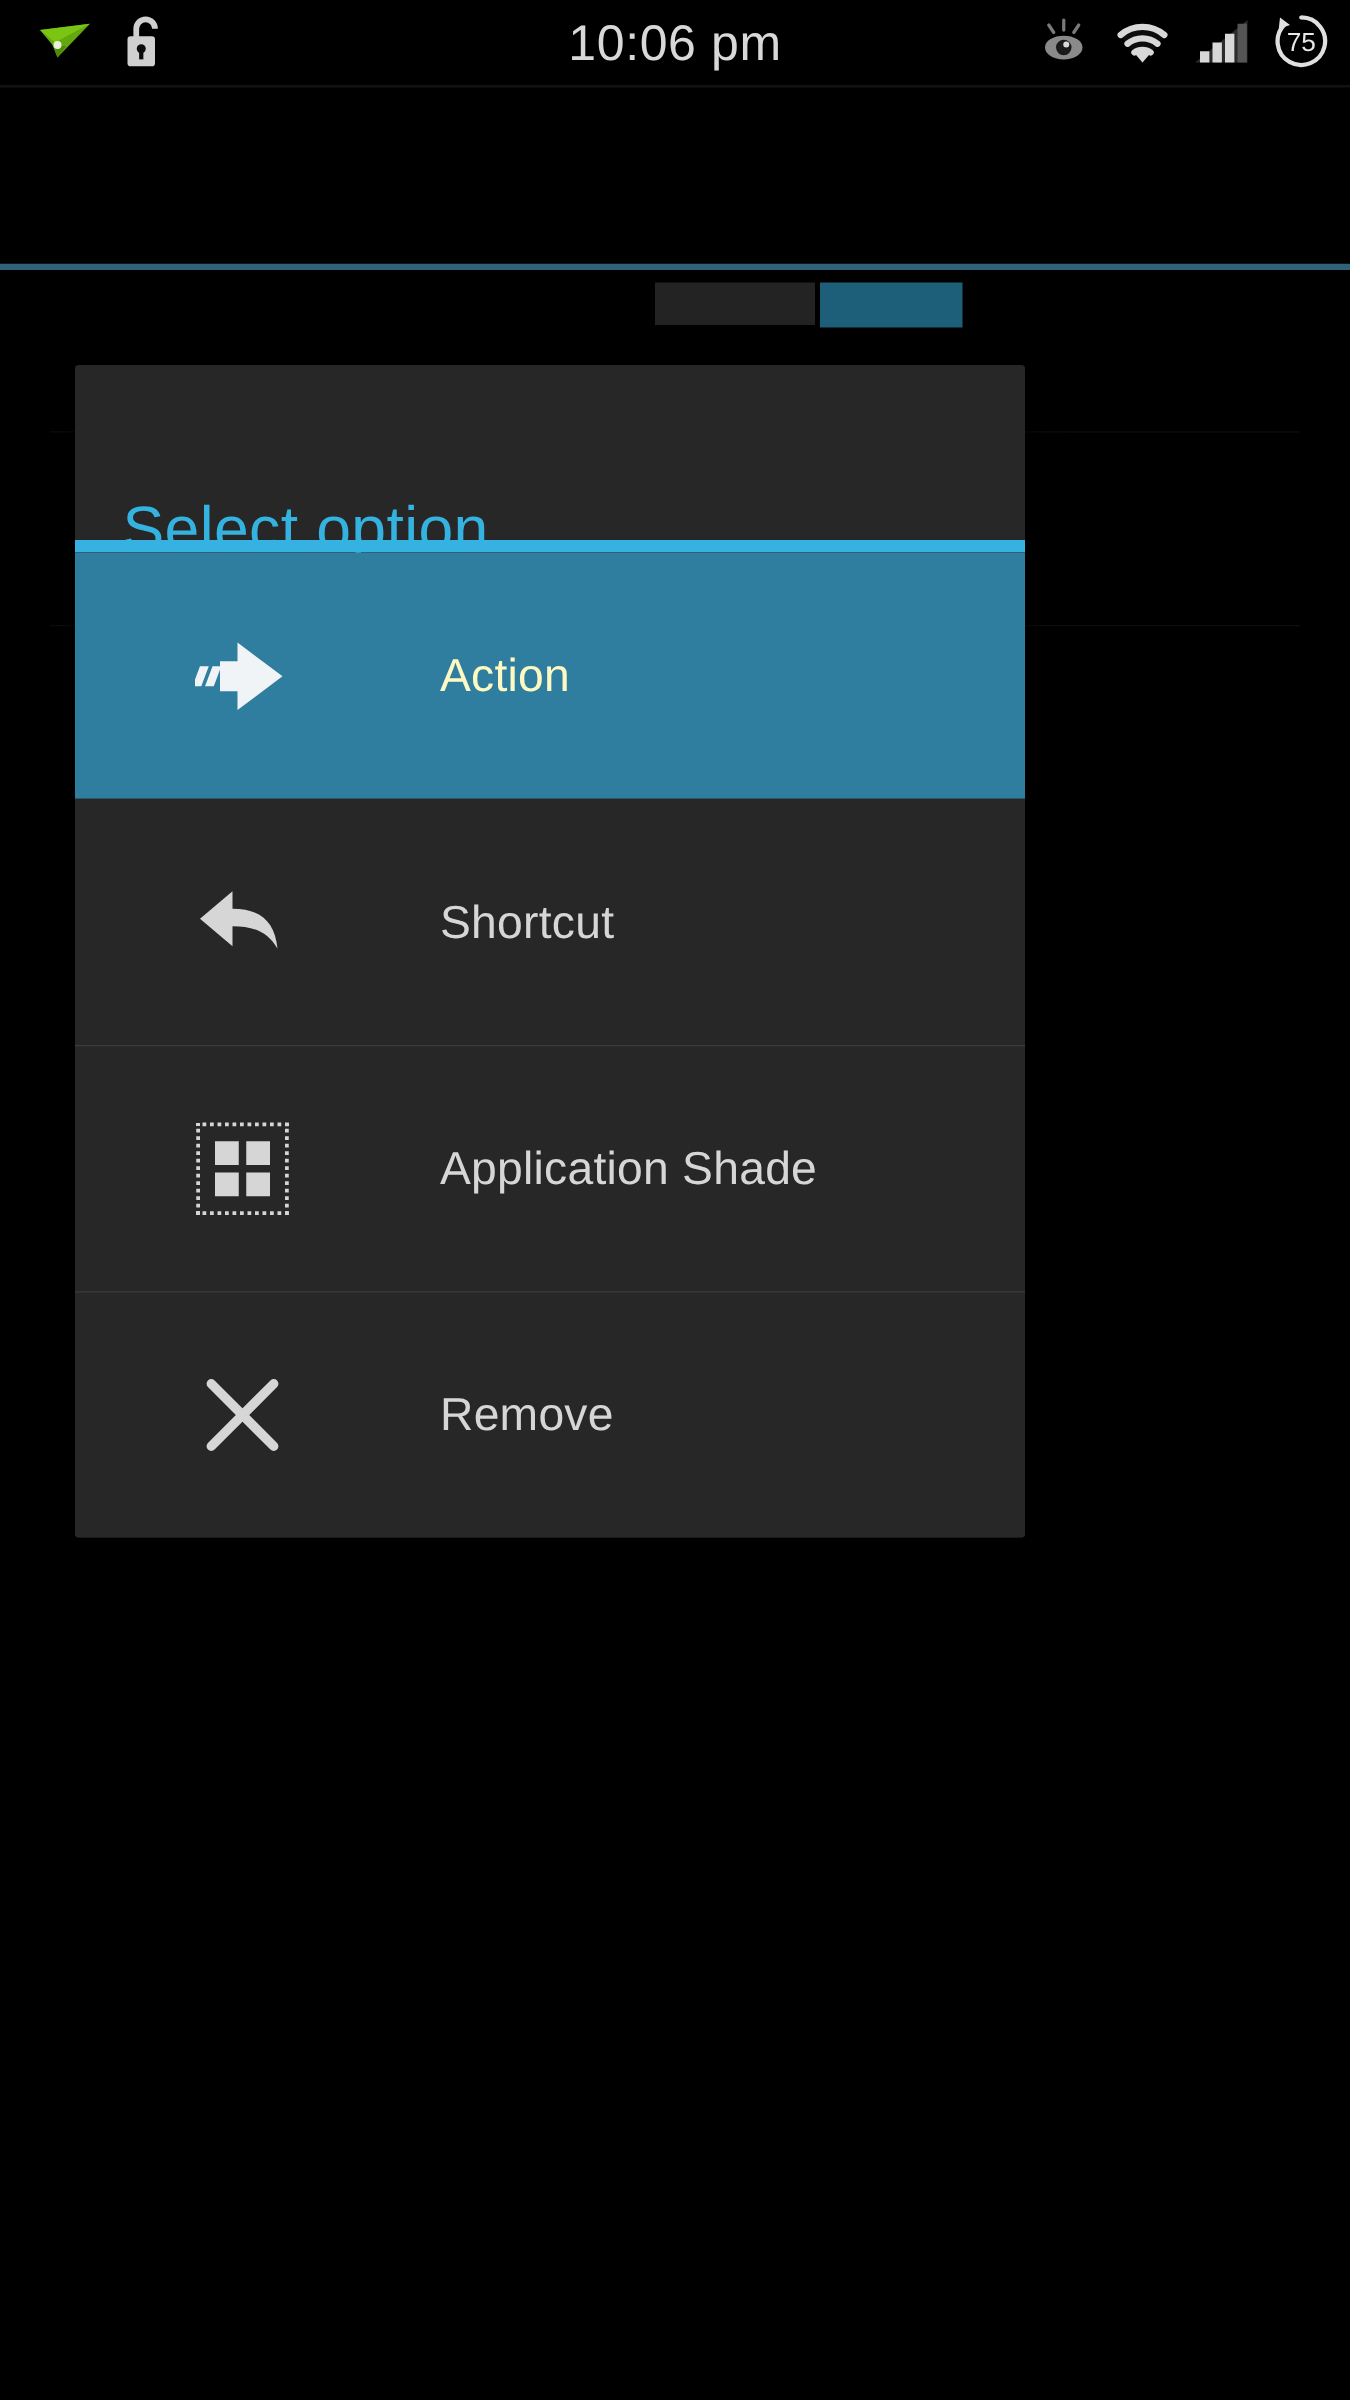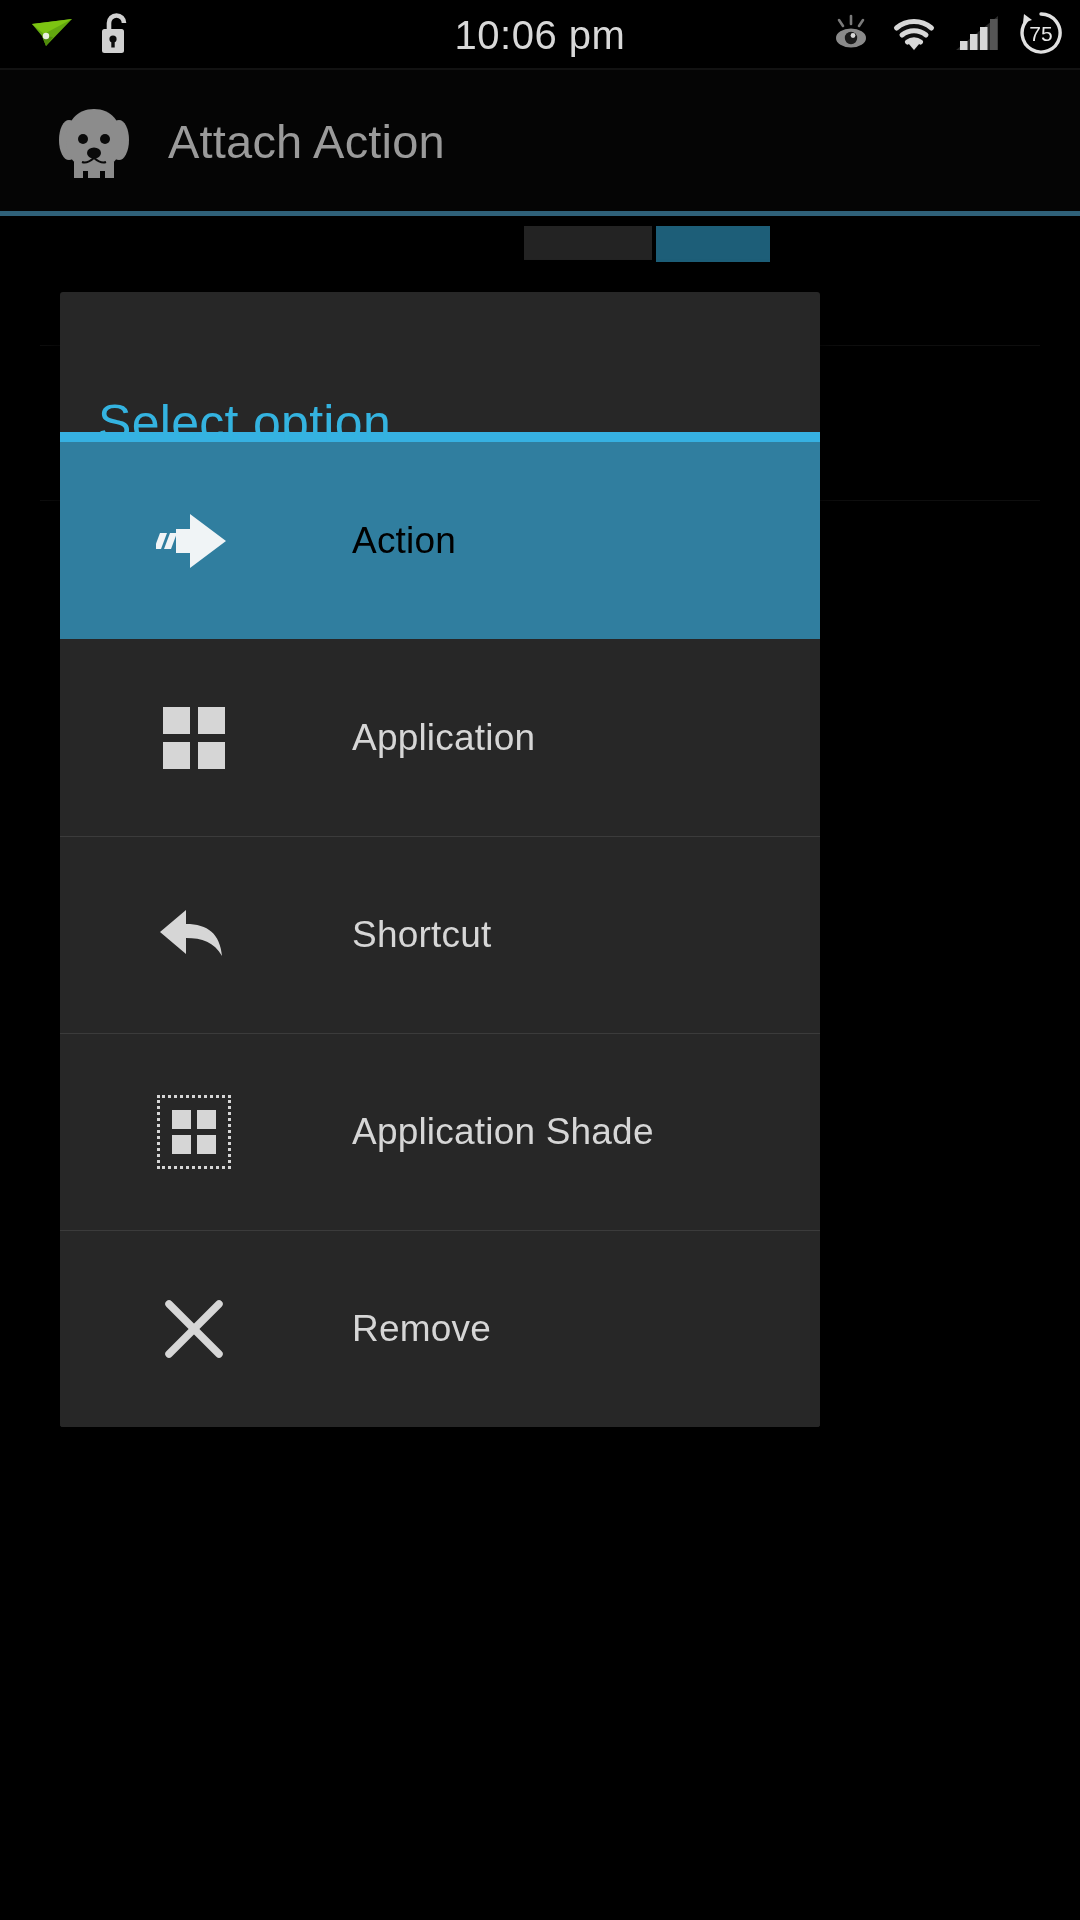--- a/index.html
+++ b/index.html
@@ -179,21 +179,21 @@
     justify-content: center;
   }
   .option-label {
     margin-left: 120px;
     color: #d6d6d6;
     font-size: 37px;
     font-weight: 400;
     letter-spacing: 0.2px;
   }
   .option-row.selected .option-label {
-    color: #000000;
+    color: #fef9c3;
   }
 
   
   .grid-icon {
     width: 62px; height: 62px;
     display: grid;
     grid-template-columns: 27px 27px;
     grid-template-rows: 27px 27px;
     gap: 8px;
   }
@@ -282,41 +282,20 @@
           <path d="M23 4 a19 19 0 1 1 -13.4 5.6" fill="none" stroke="#e0e0e0" stroke-width="3.4" stroke-linecap="round"></path>
           <polygon points="6,4 14,10 5,13" fill="#e0e0e0"></polygon>
           <text x="23" y="31" text-anchor="middle" font-family="Liberation Sans, sans-serif" font-size="21" fill="#e8e8e8">75</text>
         </svg>
       </span>
     </div>
 
     <div class="statusbar-underline"></div>
   </div>
 
-  <div id="action-bar">
-    <span id="app-icon">
-      <svg width="84" height="84" viewBox="0 0 84 84">
-
-        <ellipse cx="17" cy="40" rx="10" ry="20" fill="#8c8c8c"></ellipse>
-        <ellipse cx="67" cy="40" rx="10" ry="20" fill="#8c8c8c"></ellipse>
-
-        <path d="M42 9 C59 9 70 22 70 40 C70 58 58 70 42 70 C26 70 14 58 14 40 C14 22 25 9 42 9 Z" fill="#8c8c8c"></path>
-
-        <path d="M22 62 h40 v16 h-9 v-7 h-5 v7 h-12 v-7 h-5 v7 h-9 z" fill="#8c8c8c"></path>
-
-        <circle cx="31" cy="39" r="5" fill="#0a0a0a"></circle>
-        <circle cx="53" cy="39" r="5" fill="#0a0a0a"></circle>
-
-        <ellipse cx="42" cy="53" rx="7" ry="5.6" fill="#0a0a0a"></ellipse>
-
-        <path d="M42 58 q-7 6 -12 4 M42 58 q7 6 12 4" fill="none" stroke="#0a0a0a" stroke-width="2"></path>
-      </svg>
-    </span>
-    <span id="action-bar-title">Attach Action</span>
-  </div>
   <div id="action-bar-divider"></div>
 
   <div class="ghost" id="ghost-btn-a"></div>
   <div class="ghost" id="ghost-btn-b"></div>
   <div class="ghost-line" style="left:40px; top:345px; width:1000px;"></div>
   <div class="ghost-line" style="left:40px; top:500px; width:1000px;"></div>
 
   <div id="dialog">
 
     <div id="dialog-title">Select option</div>
@@ -330,31 +309,20 @@
             <polygon points="34,6 70,33 34,60 34,45 20,45 20,21 34,21" fill="#f0f4f6"></polygon>
             <g fill="#f0f4f6">
               <polygon points="14,25 21,25 15,41 8,41"></polygon>
               <polygon points="4,25 11,25 5,41 -2,41"></polygon>
             </g>
           </svg>
         </span>
         <span class="option-label">Action</span>
       </div>
 
-      <div class="option-row">
-        <span class="option-icon">
-          <span class="grid-icon">
-              <i></i>
-              <i></i>
-              <i></i>
-              <i></i>
-            </span>
-        </span>
-        <span class="option-label">Application</span>
-      </div>
 
       <div class="option-row">
         <span class="option-icon">
           <svg width="76" height="62" viewBox="0 0 76 62">
             <path d="M30 6 L30 20 C52 20 64 30 66 52 C58 38 46 34 30 34 L30 50 L4 28 Z" fill="#d6d6d6"></path>
           </svg>
         </span>
         <span class="option-label">Shortcut</span>
       </div>
 

